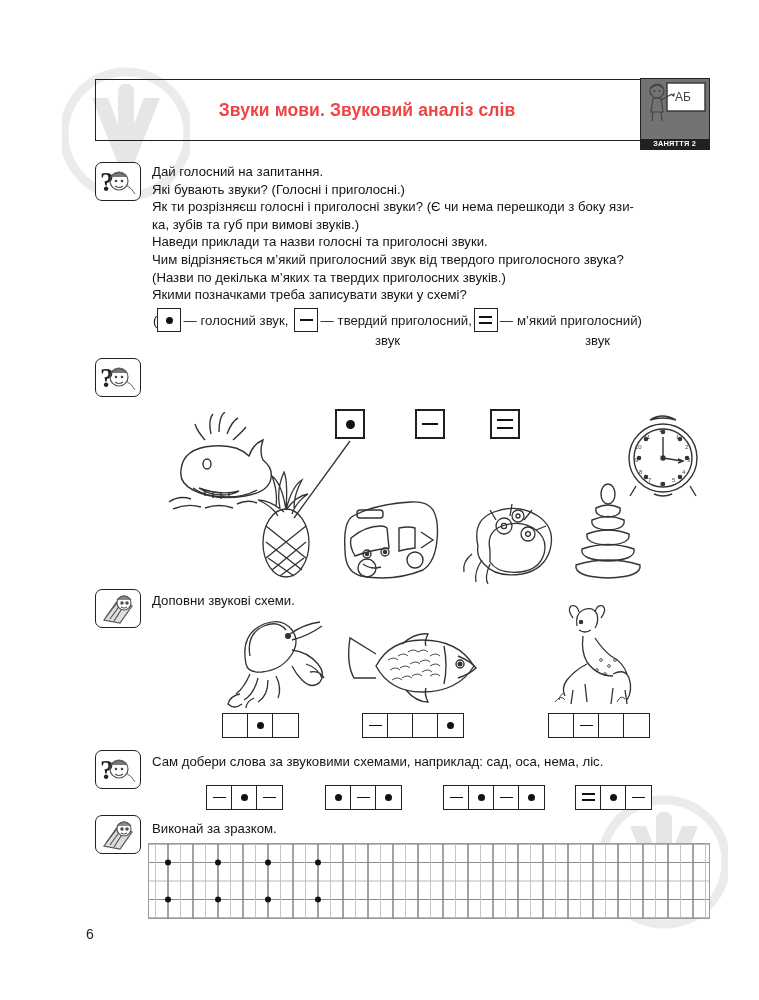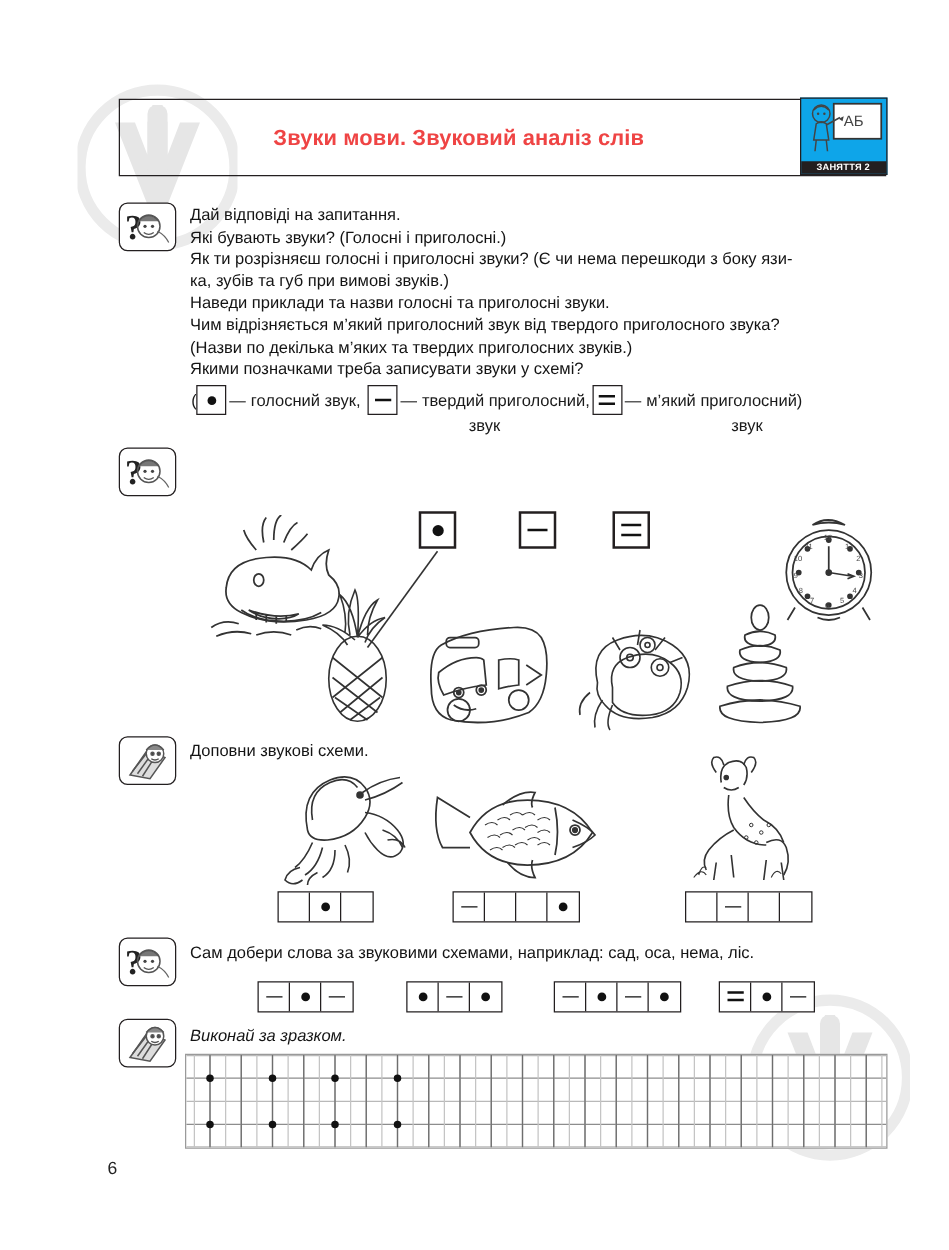--- a/index.html
+++ b/index.html
@@ -51,24 +51,24 @@
     font-size: 17.5px;
     font-weight: bold;
     letter-spacing: 0.1px;
     color: #ef4444;
   }
   .lesson-box {
     position: absolute;
     right: -1.6px;
     top: -1.6px;
     width: 70px;
-    height: 62px;
+    height: 72px;
     border: 1.6px solid #231f20;
     box-sizing: border-box;
-    background: #0ea5e9;
+    background: #737373;
     display: flex;
     flex-direction: column;
     justify-content: space-between;
   }
   .lesson-art {
     flex: 1 1 auto;
     position: relative;
     overflow: hidden;
   }
   .lesson-tag {
@@ -327,21 +327,21 @@
       <text x="4" y="28" font-family="Liberation Serif, serif" font-size="28" font-weight="bold" fill="#222">?</text>
       <circle cx="23" cy="18" r="9" fill="none" stroke="#555" stroke-width="1.2"></circle>
       <path d="M15 14 Q23 5 31 14" fill="#777" stroke="#555" stroke-width="1"></path>
       <circle cx="20" cy="18" r="1.3" fill="#444"></circle>
       <circle cx="26" cy="18" r="1.3" fill="#444"></circle>
       <path d="M19 23 Q23 26 27 23" fill="none" stroke="#555" stroke-width="1.1"></path>
       <path d="M30 22 q6 3 9 9" fill="none" stroke="#666" stroke-width="1"></path>
     </svg>
   </div>
   <div class="task-text" style="left:152px; top:163px; width:558px;">
-    <p>Дай відповіді на запитання.</p>
+    <p>Дай голосний на запитання.</p>
     <p>Які бувають звуки? (Голосні і приголосні.)</p>
     <p>Як ти розрізняєш голосні і приголосні звуки? (Є чи нема перешкоди з боку язи-</p>
     <p>ка, зубів та губ при вимові звуків.)</p>
     <p>Наведи приклади та назви голосні та приголосні звуки.</p>
     <p class="justify">Чим відрізняється м’який приголосний звук від твердого приголосного звука?</p>
     <p>(Назви по декілька м’яких та твердих приголосних звуків.)</p>
     <p>Якими позначками треба записувати звуки у схемі?</p>
   </div>
 
   <div class="legend">
@@ -640,21 +640,21 @@
         <path d="M8 30 L22 10 L36 16 L24 33 Z" fill="#ddd"></path>
         <path d="M10 27 L21 13 M14 29 L24 15 M18 31 L27 17"></path>
         <circle cx="28" cy="13" r="7" fill="#fff"></circle>
         <path d="M21 10 Q28 2 35 10" fill="#888"></path>
         <circle cx="26" cy="13" r="1.2" fill="#444"></circle>
         <circle cx="31" cy="13" r="1.2" fill="#444"></circle>
         <path d="M25 17 q3 2 6 0"></path>
       </g>
     </svg>
   </div>
-  <div class="task-text" style="left:152px; top:820px; width:558px;font-style:italic;">
+  <div class="task-text" style="left:152px; top:820px; width:558px;">
     <p>Виконай за зразком.</p>
   </div>
 
   <div class="grid-wrap">
     <svg width="560" height="74" viewBox="0 0 560 74">
       <g id="hlines" stroke="#b9b9b9" stroke-width="1">
         <line x1="0" y1="0.5" x2="560" y2="0.5"></line>
         <line x1="0" y1="18.5" x2="560" y2="18.5" stroke="#8d8d8d"></line>
         <line x1="0" y1="37" x2="560" y2="37"></line>
         <line x1="0" y1="55.5" x2="560" y2="55.5" stroke="#8d8d8d"></line>

